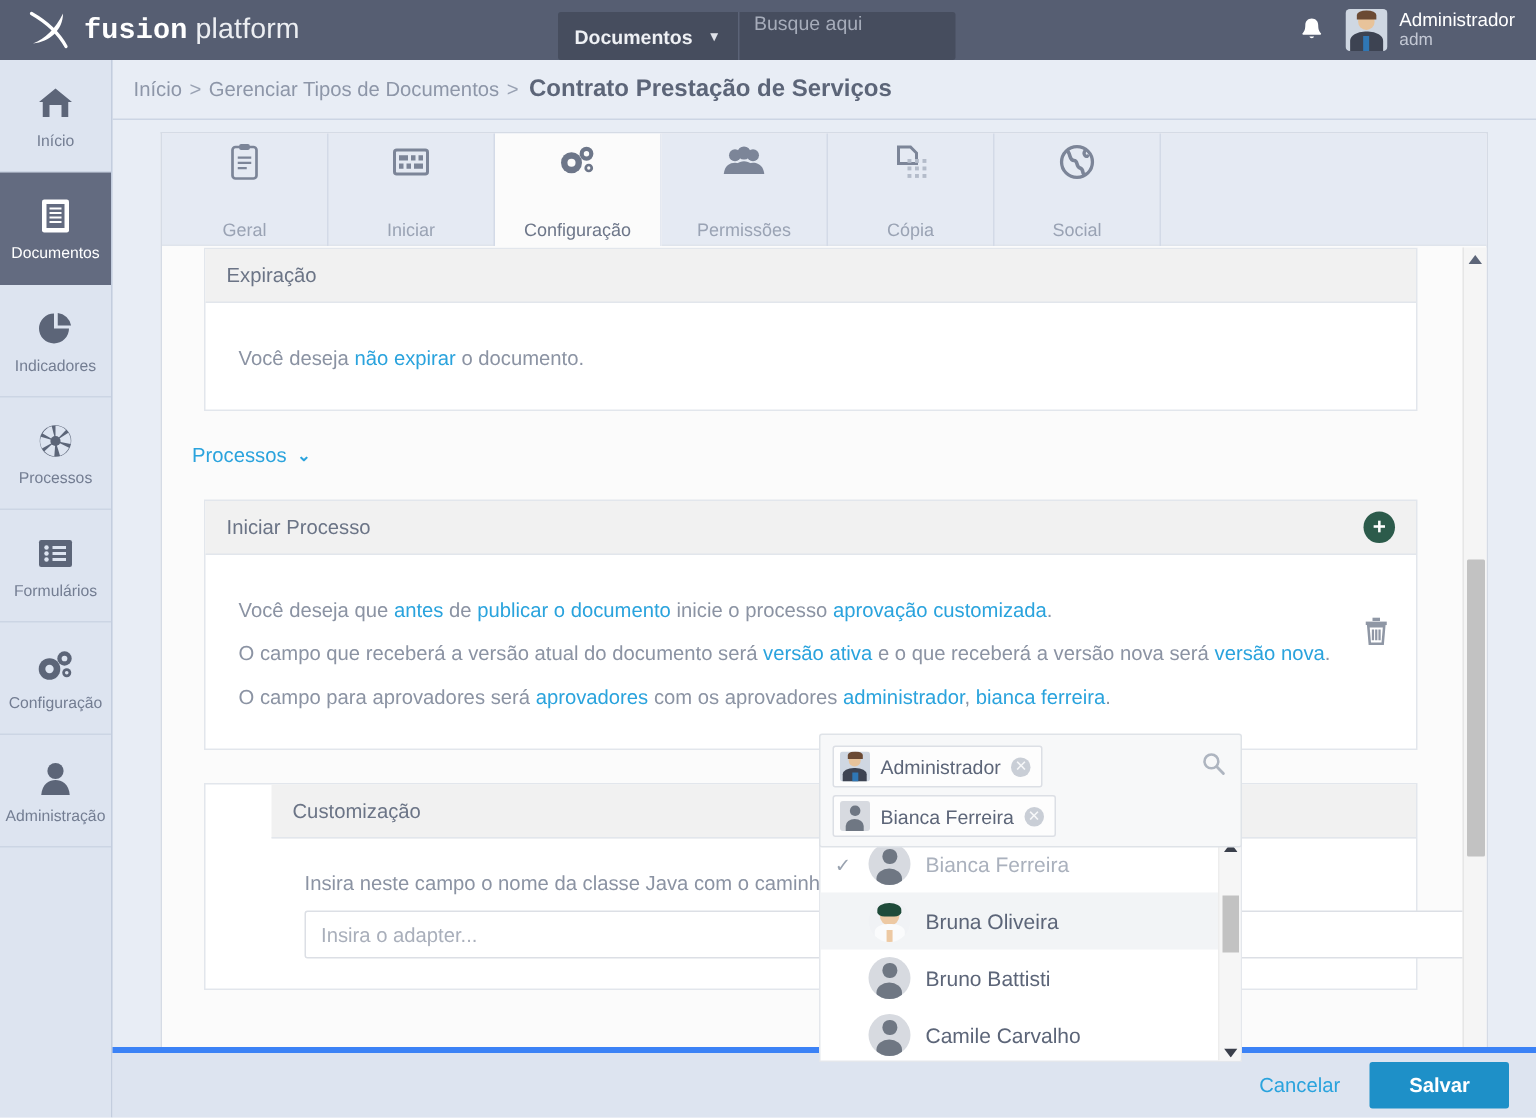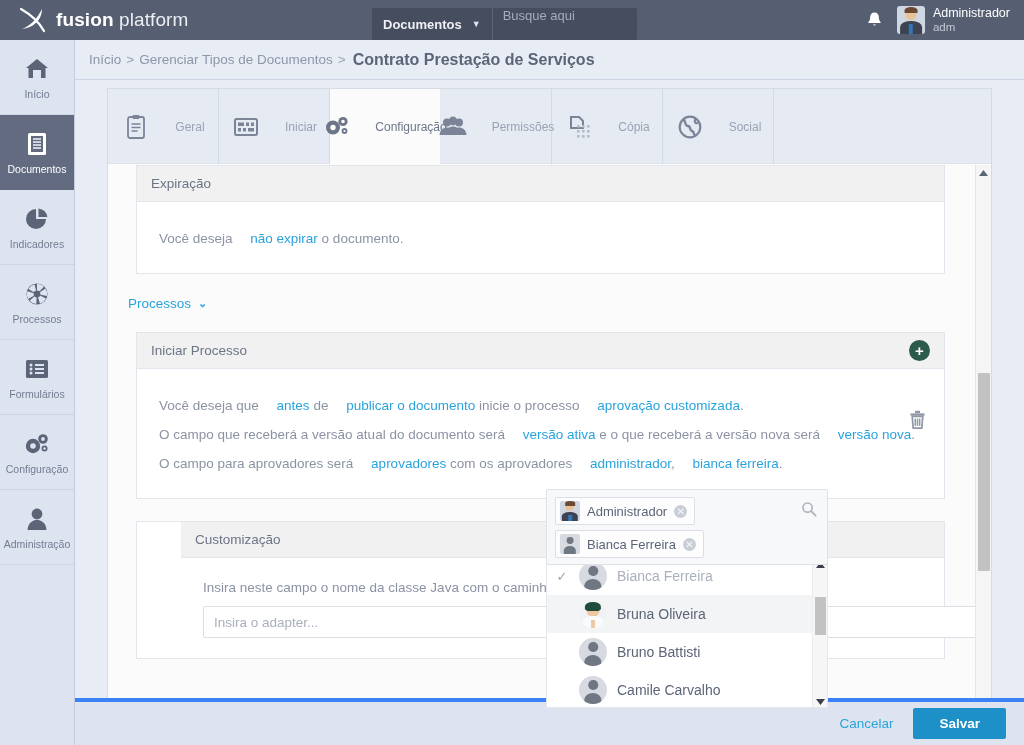--- a/index.html
+++ b/index.html
@@ -12,21 +12,21 @@
   .app { position: relative; width: 1024px; height: 745px; }
 
   
   .topbar {
     position: absolute; top: 0; left: 0; width: 1024px; height: 40px;
     background: #565e72; display: flex; align-items: center;
   }
   .brand { display: flex; align-items: center; margin-left: 18px; }
   .brand-logo { width: 30px; height: 26px; margin-right: 8px; }
   .brand-text { font-size: 19px; color: #fff; letter-spacing: .1px; }
-  .brand-text b { font-weight: bold; }
+  .brand-text b { font-weight: bold; font-family: Liberation Mono, monospace; }
   .brand-text span { font-weight: normal; color: #eceef2; }
 
   .searchwrap {
     position: absolute; left: 372px; top: 8px;
     width: 265px; height: 32px; display: flex;
     background: #464d5e; border-radius: 2px; overflow: hidden;
   }
   .search-scope {
     display: flex; align-items: center; gap: 10px;
     padding: 0 11px; font-size: 13px; font-weight: bold; color: #eef0f4;
@@ -73,41 +73,41 @@
   .breadcrumb .sep { margin: 0 5px; color: #99a2b3; }
   .breadcrumb .current { color: #5c6578; font-weight: bold; font-size: 16px; margin-left: 2px; }
 
   .panel {
     position: absolute; left: 32px; top: 48px; width: 885px; height: 645px;
     background: #fbfbfb; border: 1px solid #d5dbe5; border-bottom: 0;
   }
 
   .tabs { display: flex; height: 75px; background: #e5eaf3; border-bottom: 1px solid #dfe4ec; }
   .tab {
-    width: 111px; height: 75px; display: flex; 
+    width: 111px; height: 75px; display: flex; flex-direction: column;
     align-items: center; justify-content: center; gap: 24px;
     border-right: 1px solid #d3dae7; cursor: pointer; text-align: center;
   }
   .tab .t-label { font-size: 12px; color: #9aa3b4; }
   .tab.active { background: #fbfbfb; border-right-color: #e4e8f0; }
   .tab.active .t-label { color: #6d7689; }
   .tab-icon { width: 30px; height: 28px; display: flex; align-items: center; justify-content: center; }
 
   .scrollarea { position: absolute; left: 0; top: 76px; width: 883px; height: 567px; overflow: hidden; }
   .scrollinner { position: absolute; left: 0; top: -28px; width: 865px; padding: 0 0 0 0; }
 
   .card { margin: 28px 28px 0 28px; border: 1px solid #e2e6ec; background: #fff; }
   .card-head {
     height: 36px; background: #f1f1f1; border-bottom: 1px solid #e2e6ec;
     display: flex; align-items: center; padding: 0 14px;
     font-size: 13.5px; color: #6b7486; justify-content: space-between;
   }
   .card-body { padding: 22px 22px 20px 22px; position: relative; }
   .stmt { font-size: 13.5px; color: #8b93a3; line-height: 29px; }
-  .lnk { color: #2aa3dd; cursor: pointer; margin-left: 14px; }
+  .lnk { color: #2aa3dd; cursor: pointer; }
 
   .opcionais { margin: 22px 0 0 20px; font-size: 13.5px; color: #2aa3dd; cursor: pointer; display: inline-flex; align-items: center; gap: 7px; }
   .chev { font-size: 11px; font-weight: bold; }
 
   .addbtn {
     width: 21px; height: 21px; border-radius: 50%; background: #2c5b4b;
     display: flex; align-items: center; justify-content: center;
     color: #fff; font-size: 15px; line-height: 1; cursor: pointer; font-weight: bold;
   }
   .trash { position: absolute; right: 18px; top: 41px; width: 17px; height: 19px; cursor: pointer; }

